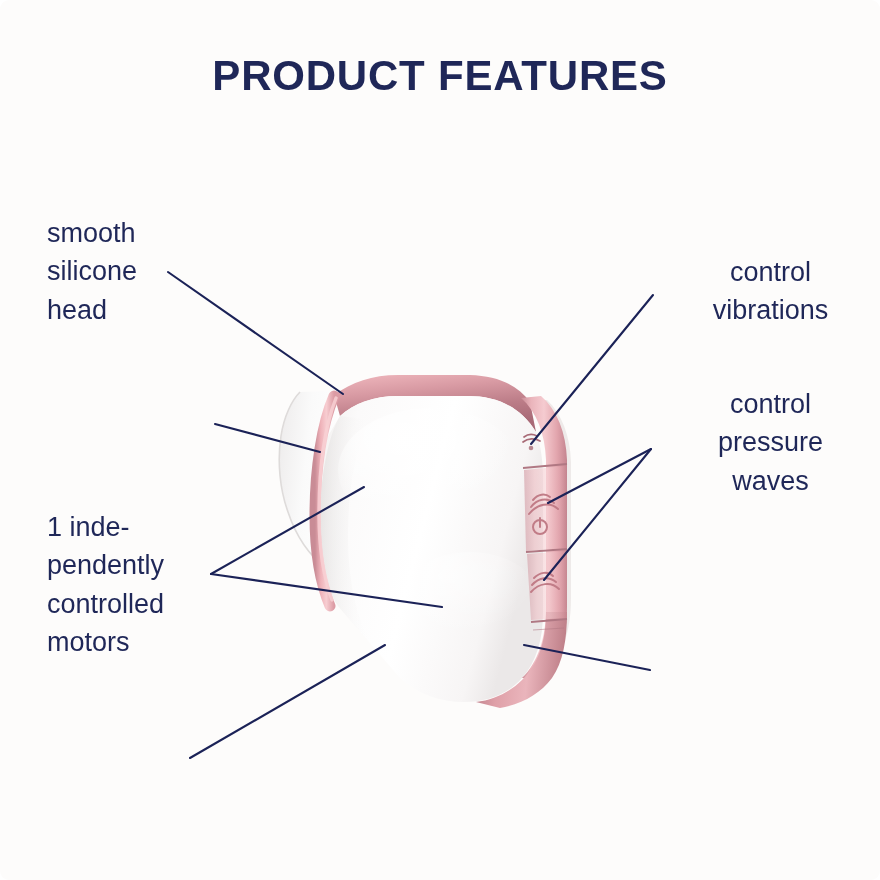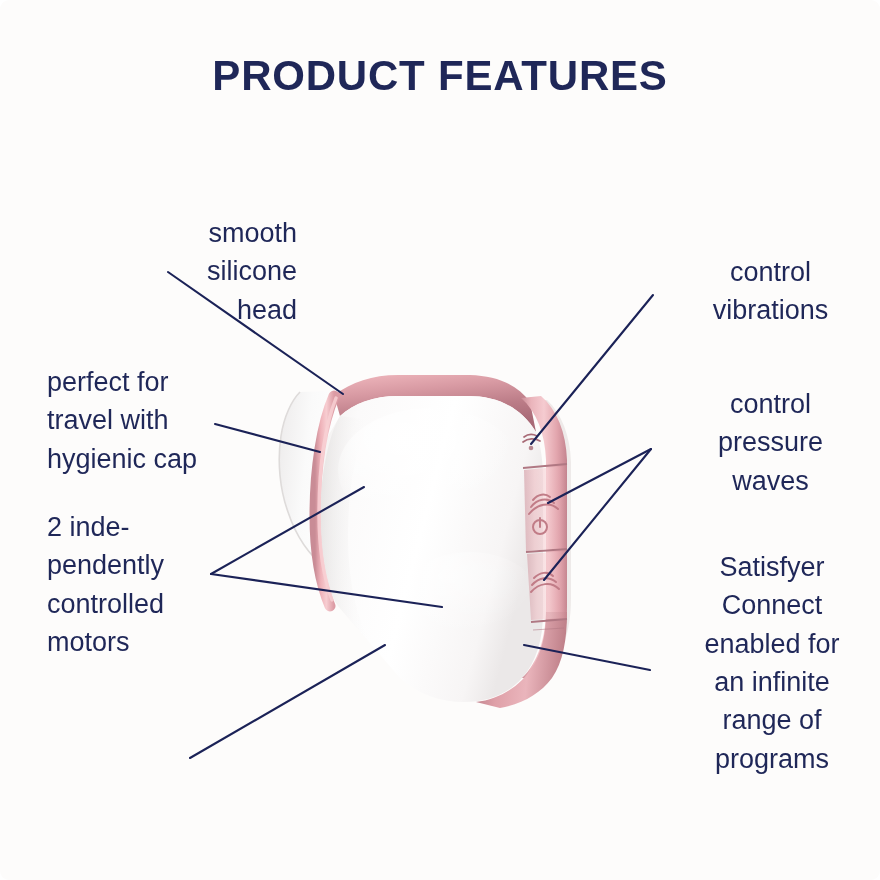--- a/index.html
+++ b/index.html
@@ -40,21 +40,21 @@
     color: #1f2758;
     font-family: "Liberation Sans", sans-serif;
     font-size: 27px;
     line-height: 1.42;
     font-weight: 400;
     white-space: pre-line;
   }
   .callout.left  { text-align: left; }
   .callout.right { text-align: center; }
 
-  #label-smooth-silicone-head   { left: 47px;  top: 214px; width: 250px; text-align: right; }
+  #label-smooth-silicone-head   { left: 47px;  top: 214px; width: 250px; }
   #label-hygienic-cap           { left: 47px;  top: 363px; width: 260px; }
   #label-two-motors             { left: 47px;  top: 508px; width: 260px; }
   #label-magnetic-charging      { left: 47px;  top: 705px; width: 280px; }
 
   #label-control-vibrations     { left: 663px; top: 253px; width: 215px; }
   #label-control-pressure-waves { left: 663px; top: 385px; width: 215px; }
   #label-satisfyer-connect      { left: 663px; top: 548px; width: 218px; }
 
   
   #leader-lines, #device-art {
@@ -287,37 +287,28 @@
       <path d="M651,449 L544,580"></path>
 
       <path d="M650,670 L524,645"></path>
     </g>
   </svg>
 
   <div class="callout left" id="label-smooth-silicone-head">smooth
 silicone
 head</div>
 
-  <div class="callout left" id="label-hygienic-cap">perfect for
-travel with
-hygienic cap</div>
-
-  <div class="callout left" id="label-two-motors">2 inde-
+
+  <div class="callout left" id="label-two-motors">1 inde-
 pendently
 controlled
 motors</div>
 
 
   <div class="callout right" id="label-control-vibrations">control
 vibrations</div>
 
   <div class="callout right" id="label-control-pressure-waves">control
 pressure
 waves</div>
 
-  <div class="callout right" id="label-satisfyer-connect">Satisfyer
-Connect
-enabled for
-an infinite
-range of
-programs</div>
 
 </div>
 
 </body></html>

